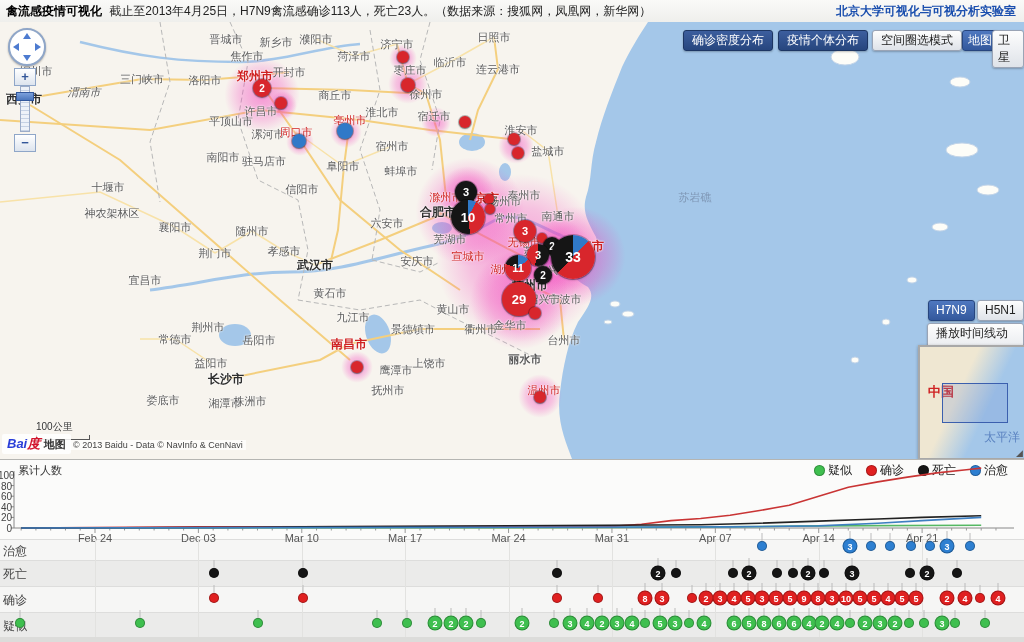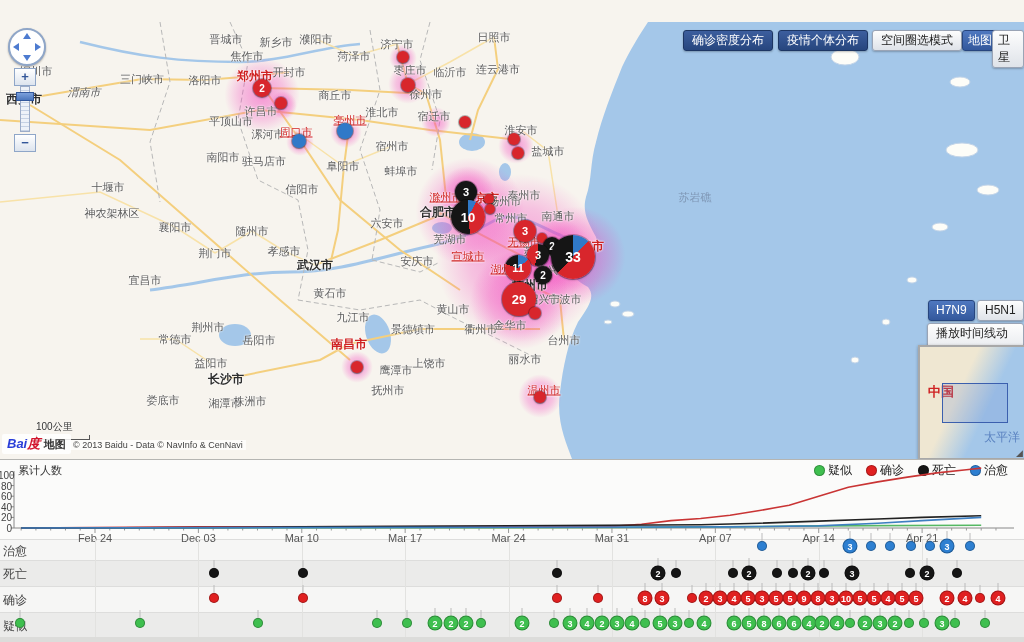--- a/index.html
+++ b/index.html
@@ -12,21 +12,21 @@
   #titlebar .t-rest{color:#222;margin-left:4px;}
   #titlebar .t-lab{position:absolute;right:8px;top:0;color:#1b4fae;font-weight:bold;}
   
   #map{position:absolute;left:0;top:22px;width:1024px;height:437px;background:#f7f4ee;overflow:hidden;cursor:grab;}
   #map svg{position:absolute;left:0;top:0;}
   .heat{position:absolute;border-radius:50%;pointer-events:none;
         background:radial-gradient(circle,rgba(243,64,188,.52) 0%,rgba(243,64,188,.28) 42%,rgba(243,64,188,0) 70%);}
   .city{position:absolute;font-size:11px;color:#5a5a5a;white-space:nowrap;transform:translate(-50%,-50%);
         text-shadow:0 0 2px #fff,0 0 2px #fff;}
   .city.b{color:#2e2e2e;font-weight:bold;font-size:12px;}
-  .city.r{color:#cf2222;text-decoration:underline;}
+  .city.r{color:#cf2222;}
   .city.rb{color:#cf2222;font-weight:bold;font-size:12px;}
   .mk{position:absolute;border-radius:50%;transform:translate(-50%,-50%);display:flex;align-items:center;justify-content:center;
       color:#fff;font-weight:bold;box-shadow:0 0 0 1px rgba(0,0,0,.25),0 1px 2px rgba(0,0,0,.35);cursor:pointer;}
   .sea-label{position:absolute;color:#7f97b5;font-size:11px;transform:translate(-50%,-50%);}
   
   .mbtn{position:absolute;font-size:12px;line-height:17px;padding:1px 8px;border-radius:3px;cursor:pointer;
         border:1px solid #9aa4b5;background:linear-gradient(#fdfdfd,#dfe3e9);color:#222;box-shadow:0 1px 2px rgba(0,0,0,.25);}
   .mbtn.navy{background:linear-gradient(#3c5e9e,#27467e);border-color:#1d3663;color:#fff;}
   .mbtn.sel{background:linear-gradient(#4f78c0,#33589c);border-color:#27457e;color:#fff;}
   
@@ -74,20 +74,25 @@
   .tdot{position:absolute;border-radius:50%;transform:translate(-50%,-50%);cursor:pointer;
         display:flex;align-items:center;justify-content:center;color:#fff;font-weight:bold;font-size:9px;}
   .stem{position:absolute;width:1px;background:#bcbcbc;transform:translateX(-50%);}
   #bottom-strip{position:absolute;left:0;top:177px;width:1024px;height:6px;background:#dcdcda;}
 </style>
 </head>
 <body>
 
 <div id="app">
 
+  <div id="titlebar">
+    <span class="t-bold">禽流感疫情可视化</span>
+    <span class="t-rest">截止至2013年4月25日，H7N9禽流感确诊113人，死亡23人。（数据来源：搜狐网，凤凰网，新华网）</span>
+    <span class="t-lab">北京大学可视化与可视分析实验室</span>
+  </div>
 
   <div id="map">
     <svg width="1024" height="437" viewBox="0 0 1024 437">
 
       <path d="M648 0 L1024 0 L1024 437 L572 437 C566 420 556 400 560 370 C563 345 568 320 578 300 C588 285 596 275 588 265 C575 258 568 252 578 242 C592 233 600 228 596 215 C588 200 582 190 586 175 C592 158 590 140 596 120 C602 95 612 70 622 45 C630 28 640 12 648 0 Z" fill="#a4c7e9"></path>
 
       <g fill="#fdfdf8" stroke="#c2d4e8" stroke-width="1">
         <ellipse cx="615" cy="282" rx="5" ry="3"></ellipse>
           <ellipse cx="628" cy="292" rx="6" ry="3"></ellipse>
         <ellipse cx="608" cy="300" rx="4" ry="2"></ellipse>
@@ -174,21 +179,21 @@
         <div class="city " style="left: 84px; top: 70px; font-style: italic;">渭南市</div>
         <div class="city " style="left: 142px; top: 57px;">三门峡市</div>
         <div class="city " style="left: 205px; top: 58px;">洛阳市</div>
         <div class="city " style="left: 226px; top: 17px;">晋城市</div>
         <div class="city " style="left: 247px; top: 34px;">焦作市</div>
         <div class="city " style="left: 276px; top: 20px;">新乡市</div>
         <div class="city " style="left: 316px; top: 17px;">濮阳市</div>
         <div class="city " style="left: 354px; top: 34px;">菏泽市</div>
         <div class="city " style="left: 397px; top: 22px;">济宁市</div>
         <div class="city " style="left: 410px; top: 48px;">枣庄市</div>
-        <div class="city " style="left: 450px; top: 40px; margin-top: 10px;">临沂市</div>
+        <div class="city " style="left: 450px; top: 40px;">临沂市</div>
         <div class="city " style="left: 494px; top: 15px;">日照市</div>
         <div class="city " style="left: 498px; top: 47px;">连云港市</div>
         <div class="city rb" style="left: 255px; top: 54px;">郑州市</div>
         <div class="city " style="left: 289px; top: 50px;">开封市</div>
         <div class="city " style="left: 335px; top: 73px;">商丘市</div>
         <div class="city " style="left: 426px; top: 72px;">徐州市</div>
         <div class="city " style="left: 434px; top: 94px;">宿迁市</div>
         <div class="city " style="left: 521px; top: 108px;">淮安市</div>
         <div class="city " style="left: 548px; top: 129px;">盐城市</div>
         <div class="city " style="left: 261px; top: 89px;">许昌市</div>
@@ -222,21 +227,21 @@
         <div class="city " style="left: 353px; top: 295px;">九江市</div>
         <div class="city r" style="left: 507px; top: 247px;">湖州市</div>
         <div class="city b" style="left: 530px; top: 263px;">杭州市</div>
         <div class="city " style="left: 553px; top: 248px;">嘉兴市</div>
         <div class="city " style="left: 544px; top: 277px;">绍兴市</div>
         <div class="city " style="left: 565px; top: 277px;">宁波市</div>
         <div class="city " style="left: 453px; top: 287px;">黄山市</div>
         <div class="city " style="left: 481px; top: 307px;">衢州市</div>
         <div class="city " style="left: 510px; top: 303px;">金华市</div>
         <div class="city " style="left: 564px; top: 318px;">台州市</div>
-        <div class="city " style="left: 525px; top: 337px;">丽水市</div>
+        <div class="city " style="left: 525px; top: 337px; font-weight: bold;">丽水市</div>
         <div class="city r" style="left: 544px; top: 368px;">温州市</div>
         <div class="city rb" style="left: 349px; top: 322px;">南昌市</div>
         <div class="city " style="left: 413px; top: 307px;">景德镇市</div>
         <div class="city " style="left: 396px; top: 348px;">鹰潭市</div>
         <div class="city " style="left: 388px; top: 368px;">抚州市</div>
         <div class="city " style="left: 429px; top: 341px;">上饶市</div>
         <div class="city b" style="left: 226px; top: 357px;">长沙市</div>
         <div class="city " style="left: 259px; top: 318px;">岳阳市</div>
         <div class="city " style="left: 175px; top: 205px;">襄阳市</div>
         <div class="city " style="left: 145px; top: 258px;">宜昌市</div>

